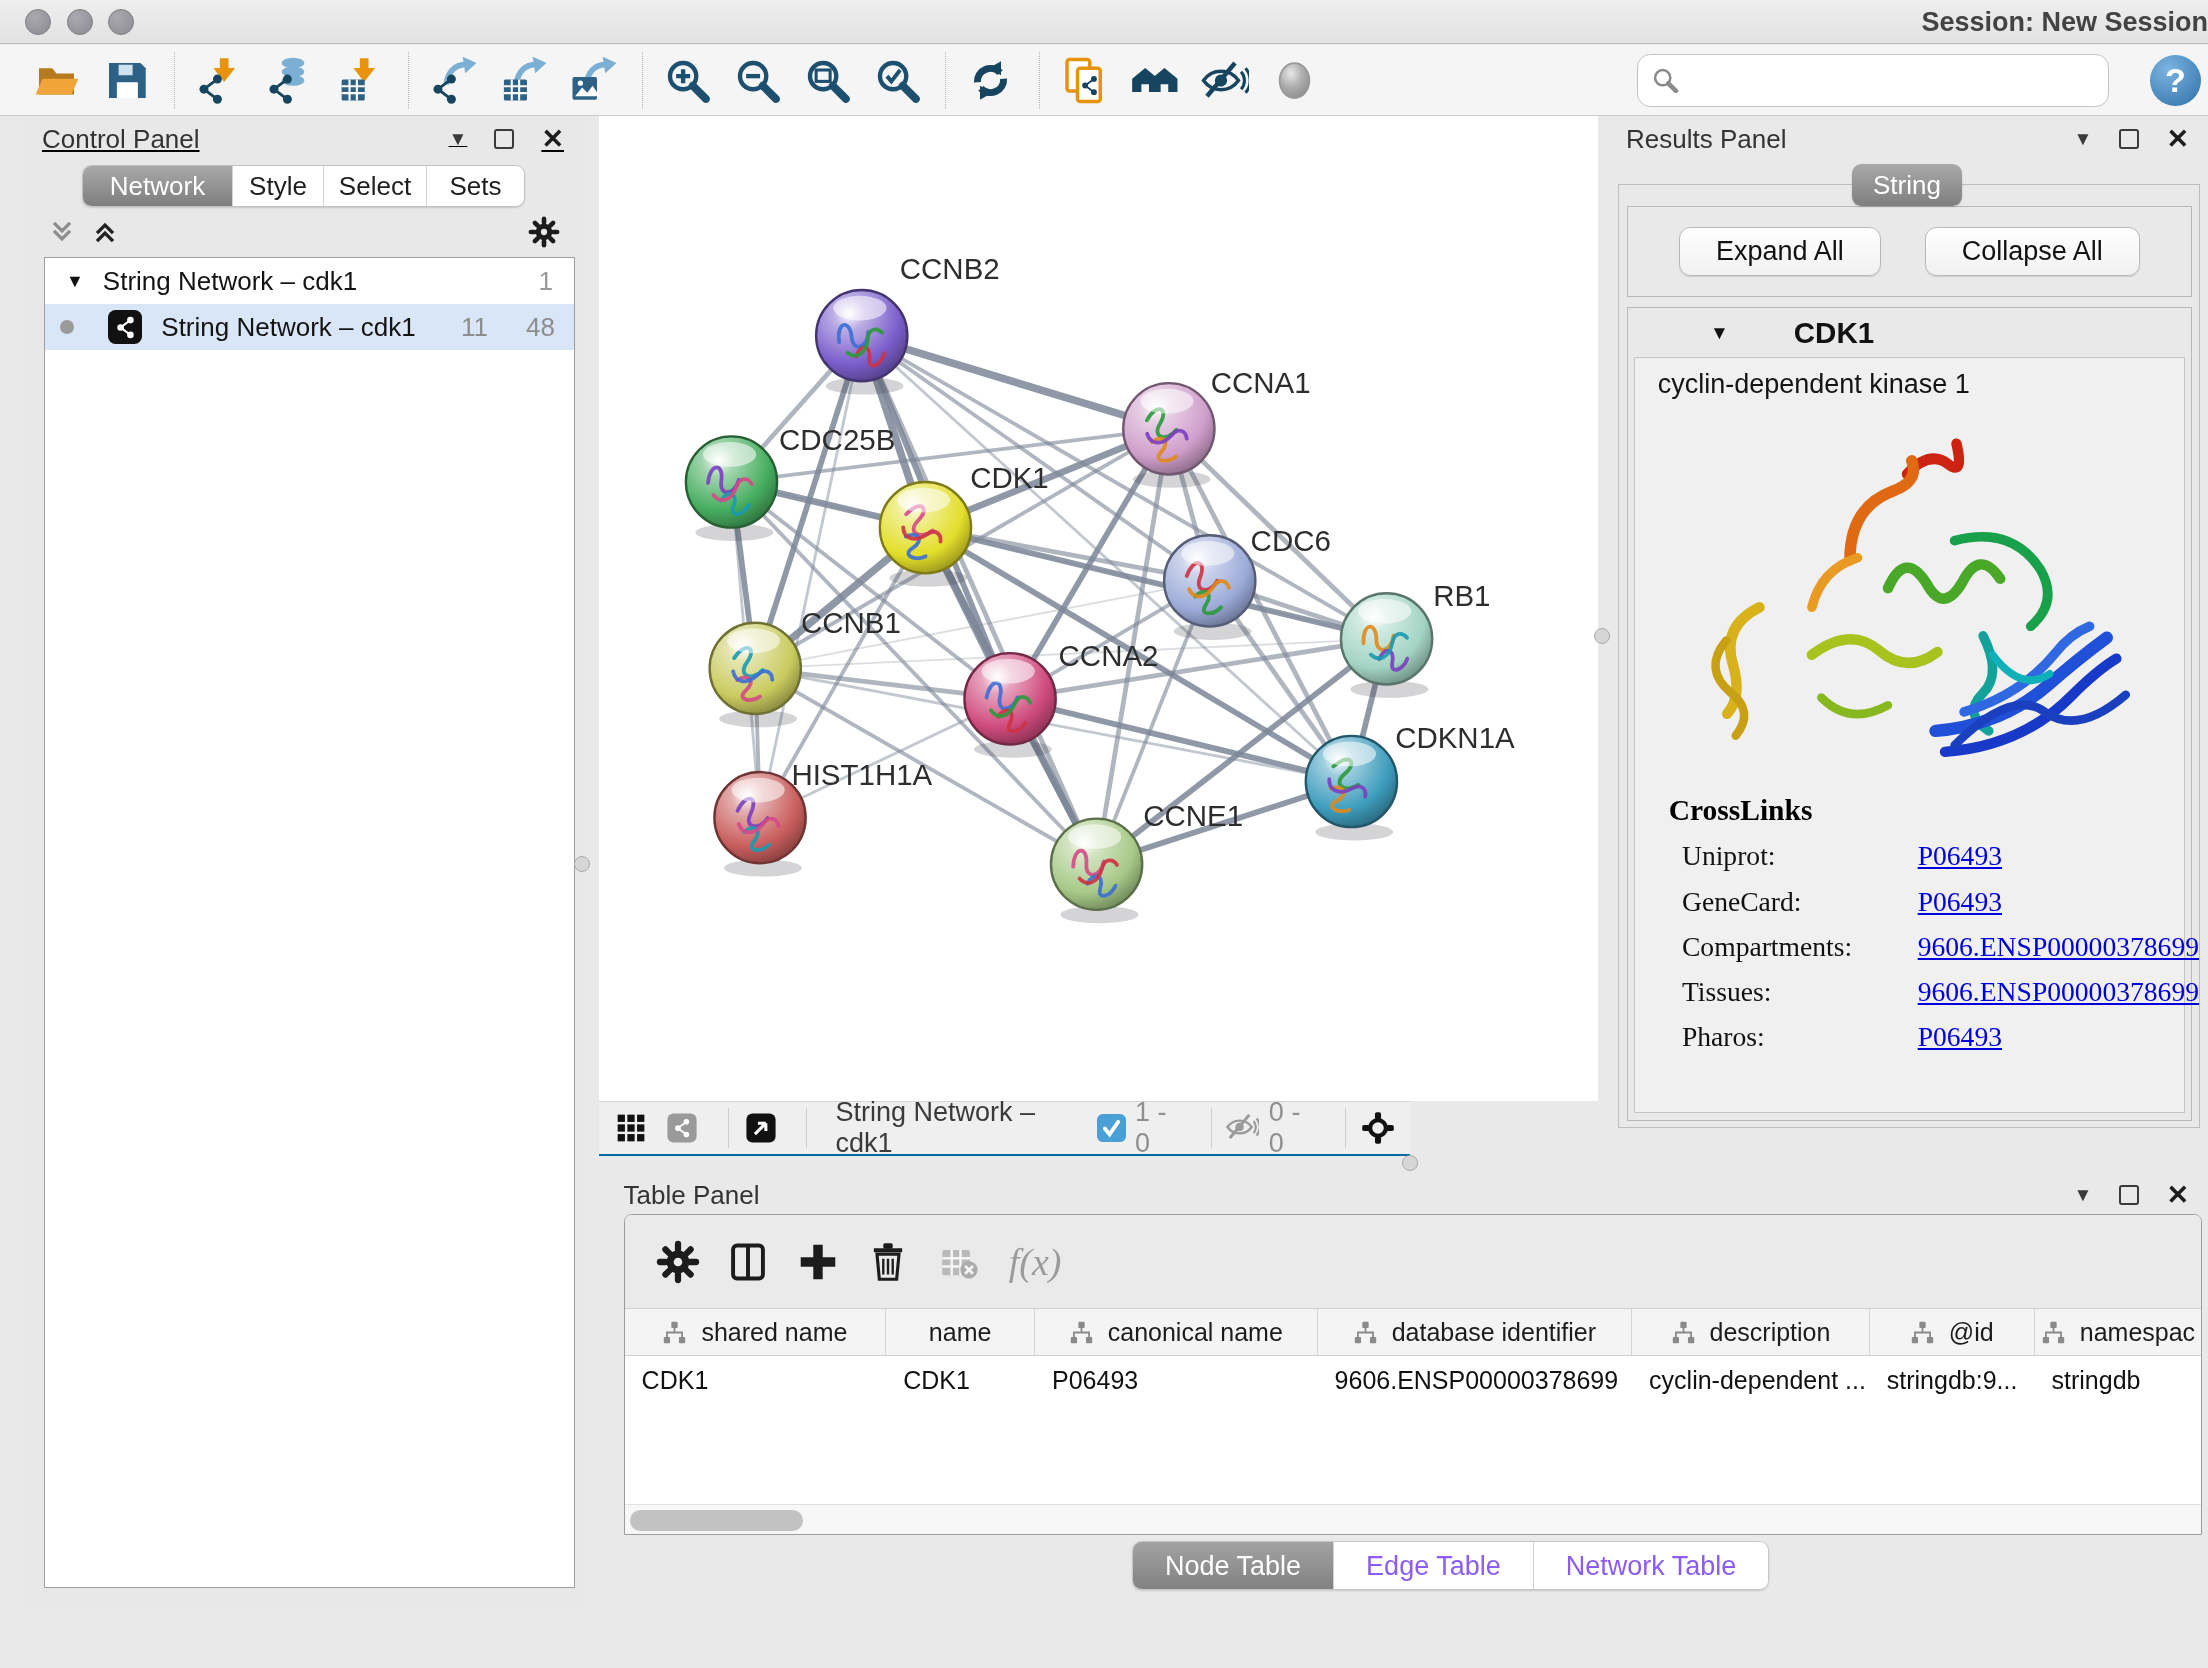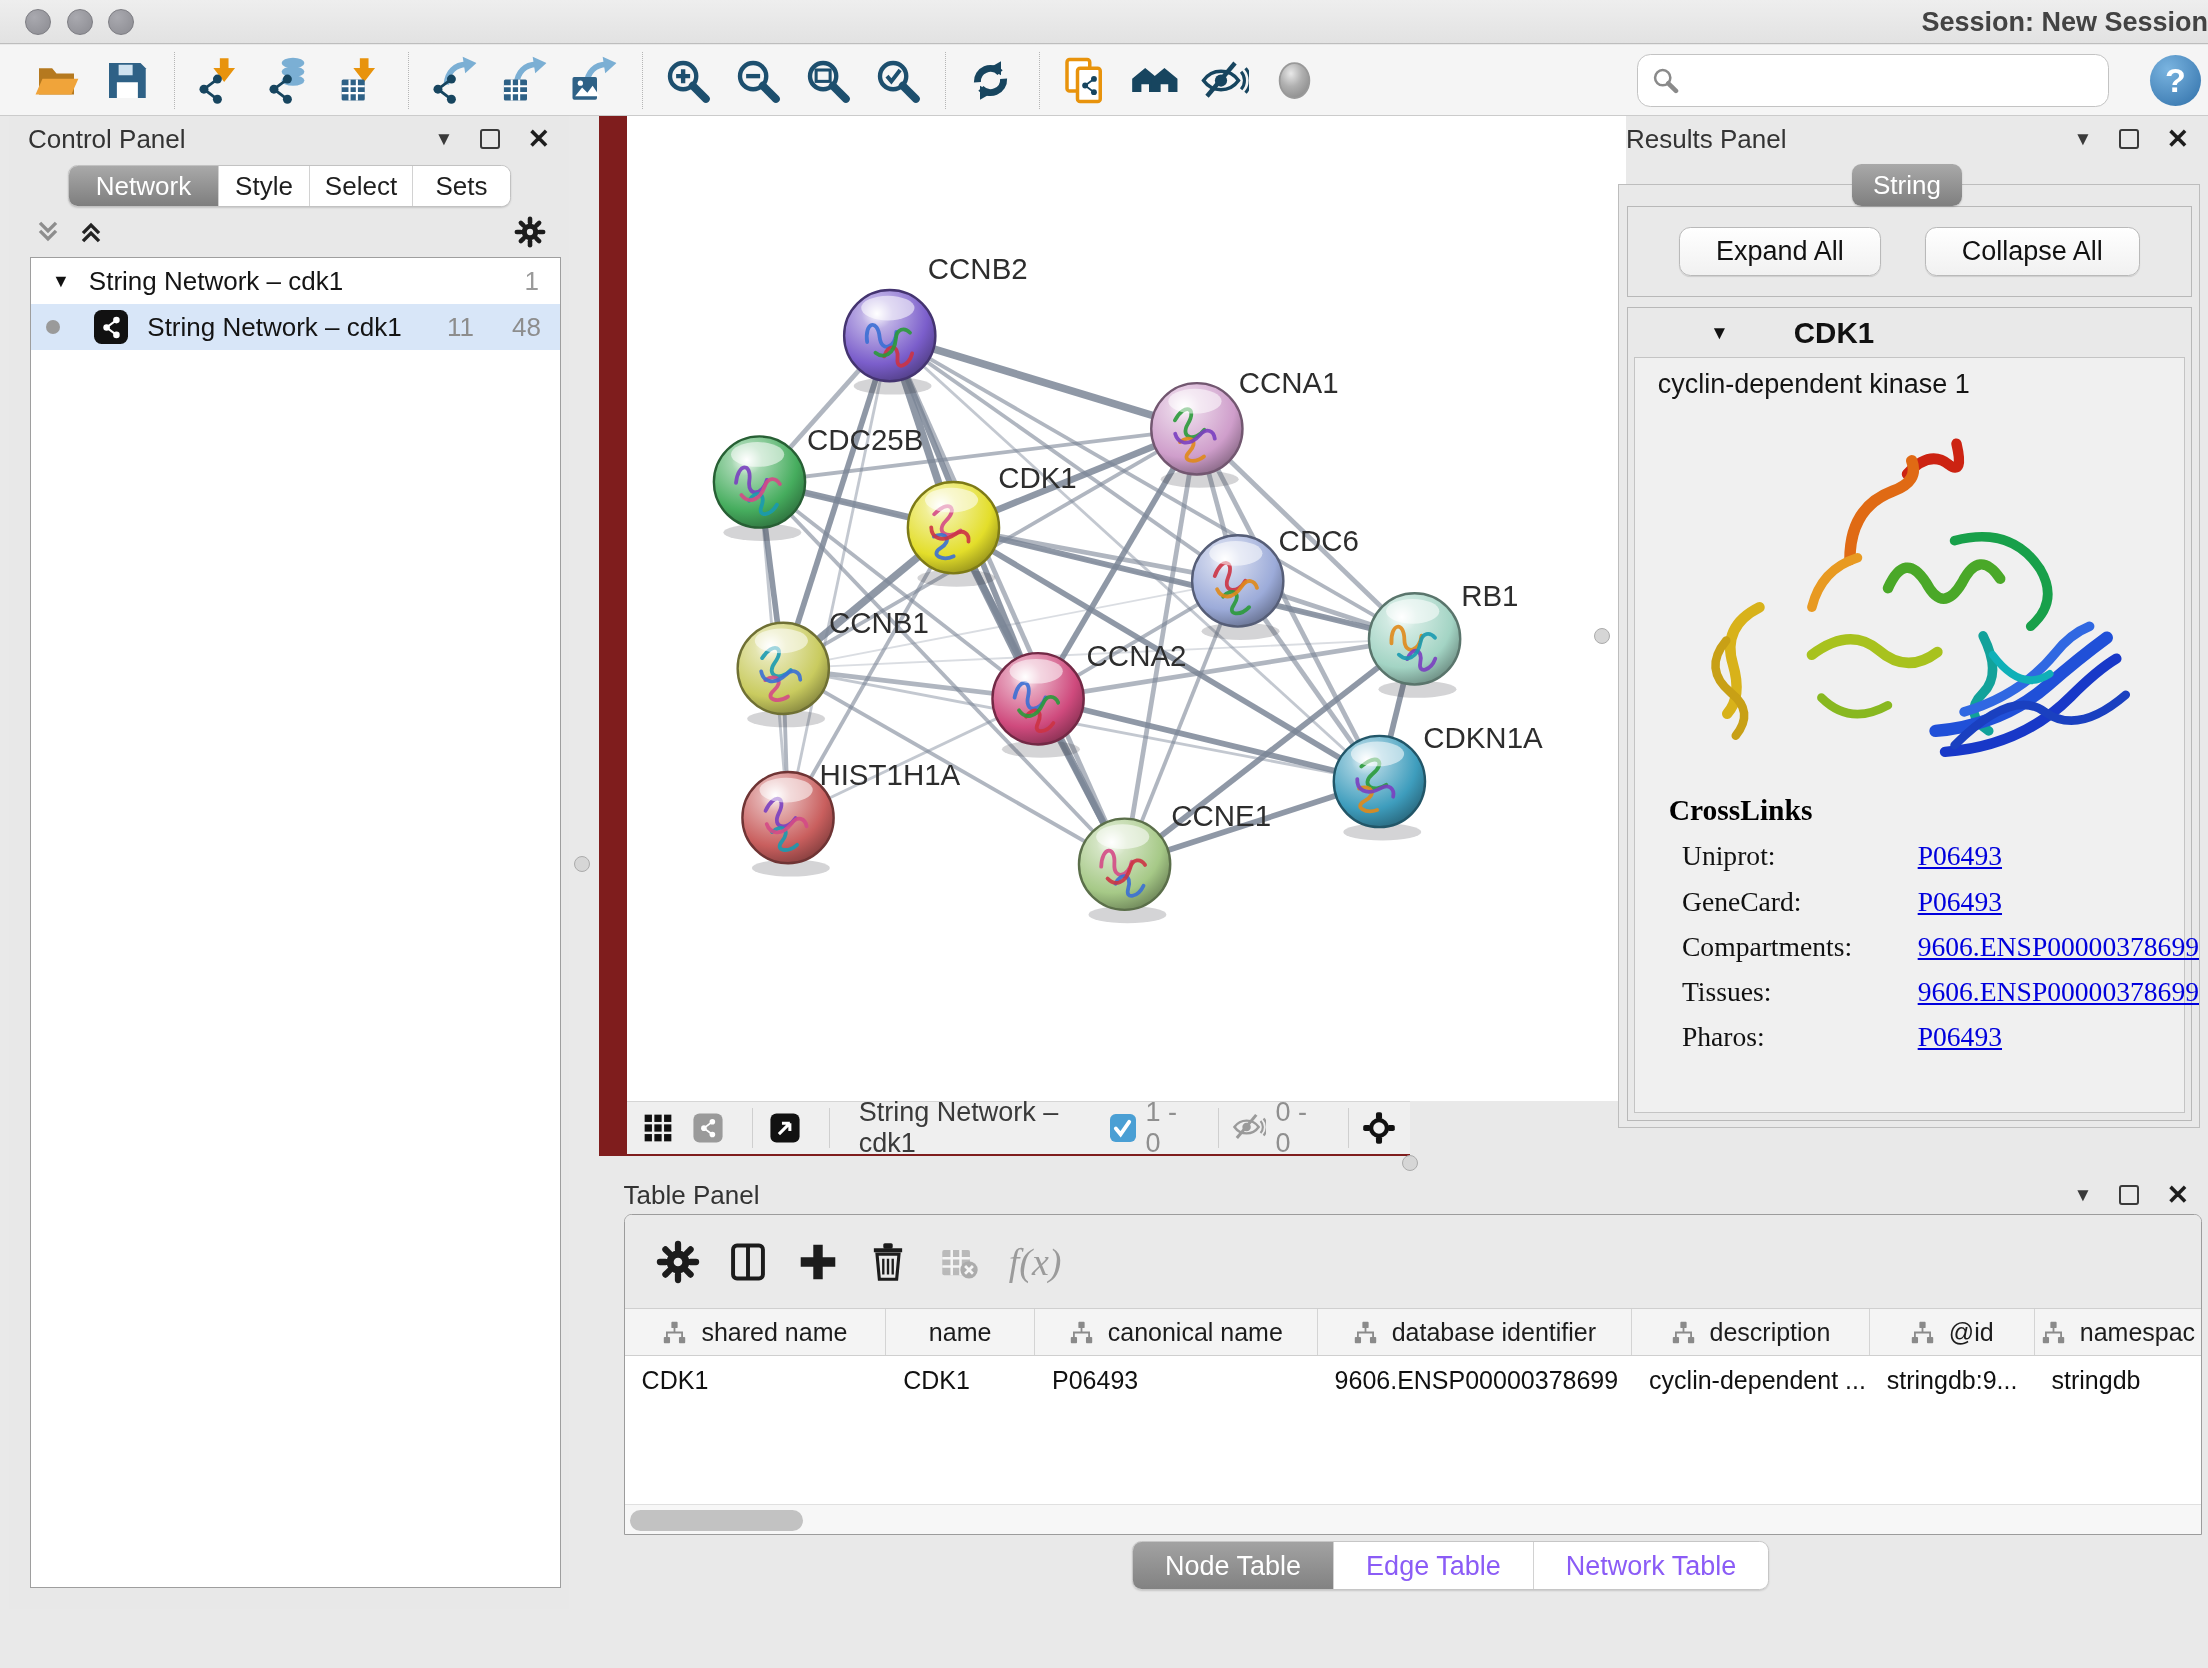--- a/index.html
+++ b/index.html
@@ -33,21 +33,21 @@
 
   
   .panel-header { height:46px; display:flex; align-items:center; padding:0 19px;
                   font-size:26px; color:#333; }
   .ph-icons { margin-left:auto; display:flex; align-items:center; gap:27px; }
   .ph-tri { font-size:19px; color:#3a3a3a; }
   .ph-sq { width:20px; height:20px; border:2.9px solid #3a3a3a; border-radius:2.9px; }
   .ph-x { font-size:27px; font-weight:bold; color:#1d1d1d; line-height:19px; }
 
   
-  #control-panel { position:absolute; left:9px; top:116px; width:560px; height:1493px; background:#e8e8e8; }
+  #control-panel { position:absolute; left:23px; top:116px; width:560px; height:1493px; background:#e8e8e8;text-decoration:underline; }
   #cp-tabs { position:absolute; left:59px; top:49px; width:443px; height:42px; display:flex;
              border:1px solid #c2c2c2; border-radius:9.5px; overflow:hidden; background:#fff;
              box-shadow:0 1px 1.9px rgba(0,0,0,.15); }
   .cp-tab { line-height:40px; text-align:center; font-size:26px; color:#1e1e1e;
             border-right:1px solid #d2d2d2; background:#fff; }
   .cp-tab:last-child { border-right:none; }
   .cp-tab.active { background:linear-gradient(#a9a9a9,#7e7e7e); color:#fff;text-align:center; }
   #cp-status { position:absolute; left:0; top:91px; width:560px; height:49px; display:flex;
                align-items:center; padding:0 23px; font-size:26px; color:#1c1c1c; }
   #cp-status svg { width:32px; height:32px; }
@@ -61,21 +61,21 @@
   #tree-root .disc { font-size:18px; margin-right:19px; color:#111; }
   #tree-root .count { margin-left:auto; margin-right:21px; }
   #tree-child { background:#d8e6f8; padding-left:15px; }
   #tree-child .dot { width:14.3px; height:14.3px; border-radius:50%; background:#9a9a9a; margin-right:34px; }
   #tree-child .share-badge { width:34px; height:34px; border-radius:7.6px; background:#111;
                              display:flex; align-items:center; justify-content:center; margin-right:19px; }
   #tree-child .share-badge svg { width:23px; height:23px; }
   #tree-child .nums { margin-left:auto; margin-right:19px; display:flex; gap:38px; color:#8d8d8d; }
 
   
-  #network-area { position:absolute; left:599px; top:116px; width:811px; height:1040px; background:#7f1d1d;padding-left:28px; }
+  #network-area { position:absolute; left:599px; top:116px; width:811px; height:1040px; background:#0369a1; }
   #net-svg { display:block; width:999px; height:985px; background:#fff; }
   #net-toolbar { height:53px; background:#efefef; border-top:1px solid #d5d5d5; display:flex;
                  align-items:center; padding:0 13.3px; }
   #net-toolbar .nti { width:38px; height:38px; display:flex; align-items:center; justify-content:center;
                       margin-right:13.3px; }
   #net-toolbar .nti svg { width:34px; height:34px; }
   .ntsep { width:0; height:40px; border-left:1px solid #cfcfcf; margin:0 13.3px; }
   #net-name { font-size:27px; color:#3a3a3a; margin-left:15px; }
   #net-right { margin-left:auto; display:flex; align-items:center; }
   .badge-num { font-size:27px; color:#8f8f8f; margin:0 9.5px; }

